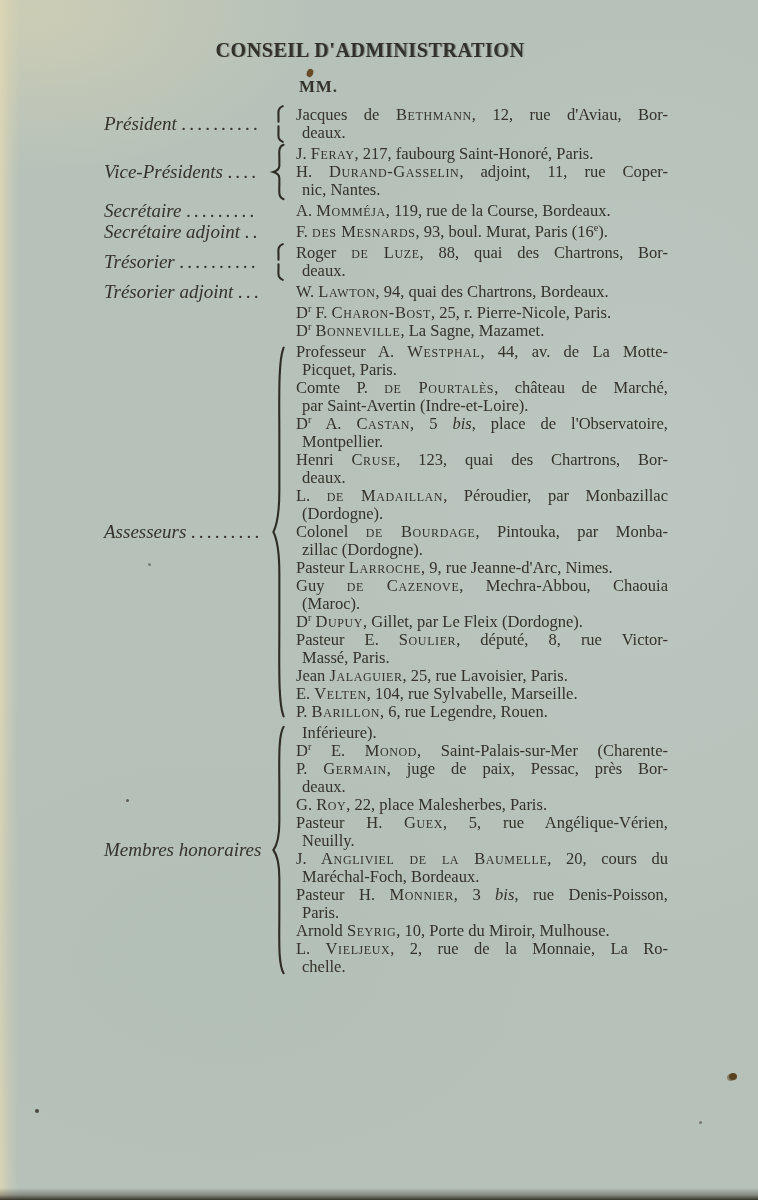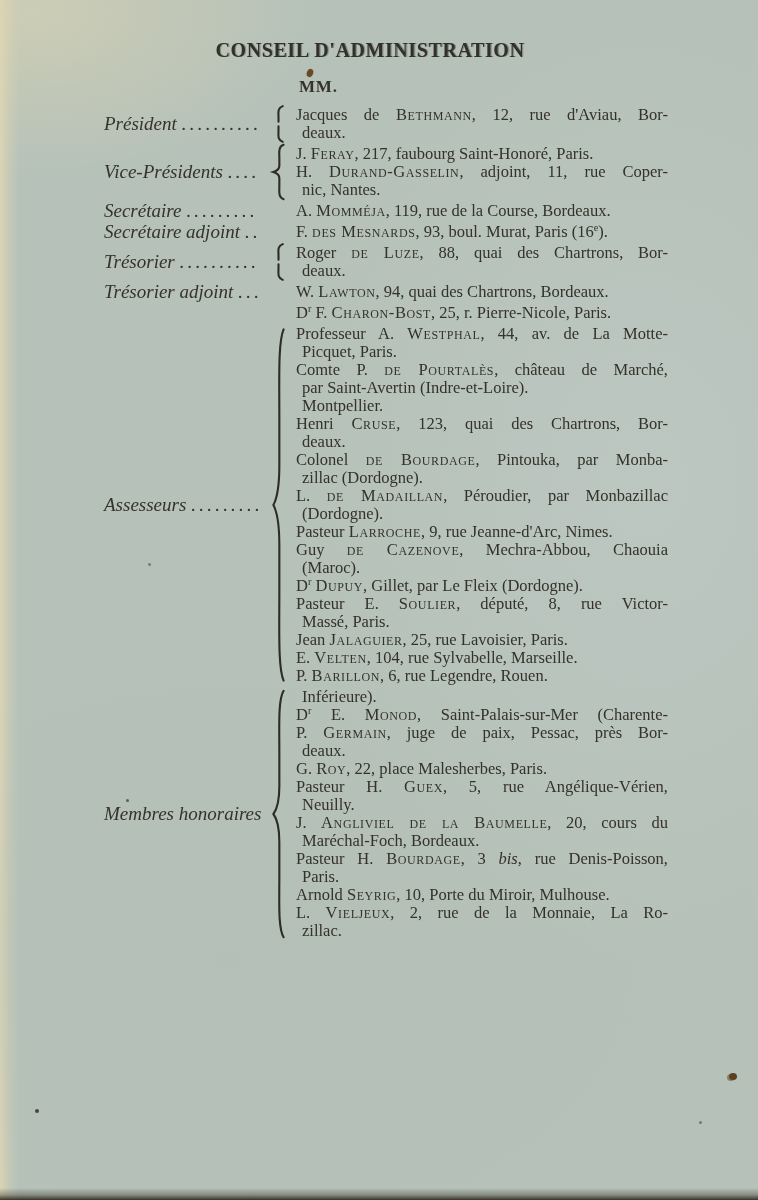--- a/index.html
+++ b/index.html
@@ -160,54 +160,58 @@
           </div>
         </div>
       </div>
       <div class="group">
         <div class="label-cell"></div>
         <div class="brace-cell"></div>
         <div class="entries">
           <div class="entry">
             <div class="line"><span>D</span><span class="sup">r</span><span> F. </span><span class="sc">Charon-Bost</span><span>, 25, r. Pierre-Nicole, Paris.</span></div>
           </div>
+          <div class="entry">
+            <div class="line"><span>D</span><span class="sup">r</span><span> </span><span class="sc">Bonneville</span><span>, La Sagne, Mazamet.</span></div>
+          </div>
         </div>
       </div>
       <div class="group">
         <div class="label-cell"><span class="label-text">Assesseurs</span><span class="label-dots">.........</span></div>
         <div class="brace-cell">
           <svg viewBox="0 0 20 100" preserveAspectRatio="none">
             <path d="M16,1.5 C9.5,5 11,15 11,26 L11,39 C11,45 8.5,48 4,50 C8.5,52 11,55 11,61 L11,74 C11,85 9.5,95 16,98.5"></path>
           </svg>
         </div>
         <div class="entries">
           <div class="entry">
             <div class="line j"><span>Professeur A. </span><span class="sc">Westphal</span><span>, 44, av. de La Motte-</span></div>
             <div class="line cont"><span>Picquet, Paris.</span></div>
           </div>
           <div class="entry">
             <div class="line j"><span>Comte P. </span><span class="sc">de Pourtalès</span><span>, château de Marché,</span></div>
             <div class="line cont"><span>par Saint-Avertin (Indre-et-Loire).</span></div>
           </div>
           <div class="entry">
+            <div class="line j"><span>D</span><span class="sup">r</span><span> A. </span><span class="sc">Castan</span><span>, 5 </span><span class="it">bis</span><span>, place de l'Observatoire,</span></div>
             <div class="line cont"><span>Montpellier.</span></div>
           </div>
           <div class="entry">
             <div class="line j"><span>Henri </span><span class="sc">Cruse</span><span>, 123, quai des Chartrons, Bor-</span></div>
             <div class="line cont"><span>deaux.</span></div>
+          </div>
+          <div class="entry">
+            <div class="line j"><span>L. </span><span class="sc">de Madaillan</span><span>, Péroudier, par Monbazillac</span></div>
+            <div class="line cont"><span>(Dordogne).</span></div>
           </div>
           <div class="entry">
             <div class="line j"><span>Colonel </span><span class="sc">de Bourdage</span><span>, Pintouka, par Monba-</span></div>
             <div class="line cont"><span>zillac (Dordogne).</span></div>
           </div>
           <div class="entry">
-            <div class="line j"><span>L. </span><span class="sc">de Madaillan</span><span>, Péroudier, par Monbazillac</span></div>
-            <div class="line cont"><span>(Dordogne).</span></div>
-          </div>
-          <div class="entry">
             <div class="line"><span>Pasteur </span><span class="sc">Larroche</span><span>, 9, rue Jeanne-d'Arc, Nimes.</span></div>
           </div>
           <div class="entry">
             <div class="line j"><span>Guy </span><span class="sc">de Cazenove</span><span>, Mechra-Abbou, Chaouia</span></div>
             <div class="line cont"><span>(Maroc).</span></div>
           </div>
           <div class="entry">
             <div class="line"><span>D</span><span class="sup">r</span><span> </span><span class="sc">Dupuy</span><span>, Gillet, par Le Fleix (Dordogne).</span></div>
           </div>
           <div class="entry">
@@ -246,26 +250,26 @@
           </div>
           <div class="entry">
             <div class="line j"><span>Pasteur H. </span><span class="sc">Guex</span><span>, 5, rue Angélique-Vérien,</span></div>
             <div class="line cont"><span>Neuilly.</span></div>
           </div>
           <div class="entry">
             <div class="line j"><span>J. </span><span class="sc">Angliviel de la Baumelle</span><span>, 20, cours du</span></div>
             <div class="line cont"><span>Maréchal-Foch, Bordeaux.</span></div>
           </div>
           <div class="entry">
-            <div class="line j"><span>Pasteur H. </span><span class="sc">Bourdage</span><span>, 3 </span><span class="it">bis</span><span>, rue Denis-Poisson,</span></div>
+            <div class="line j"><span>Pasteur H. </span><span class="sc">Monnier</span><span>, 3 </span><span class="it">bis</span><span>, rue Denis-Poisson,</span></div>
             <div class="line cont"><span>Paris.</span></div>
           </div>
           <div class="entry">
             <div class="line"><span>Arnold </span><span class="sc">Seyrig</span><span>, 10, Porte du Miroir, Mulhouse.</span></div>
           </div>
           <div class="entry">
             <div class="line j"><span>L. </span><span class="sc">Vieljeux</span><span>, 2, rue de la Monnaie, La Ro-</span></div>
-            <div class="line cont"><span>zillac.</span></div>
+            <div class="line cont"><span>chelle.</span></div>
           </div>
         </div>
       </div>
     </div>
 </div>
 
 </body></html>

